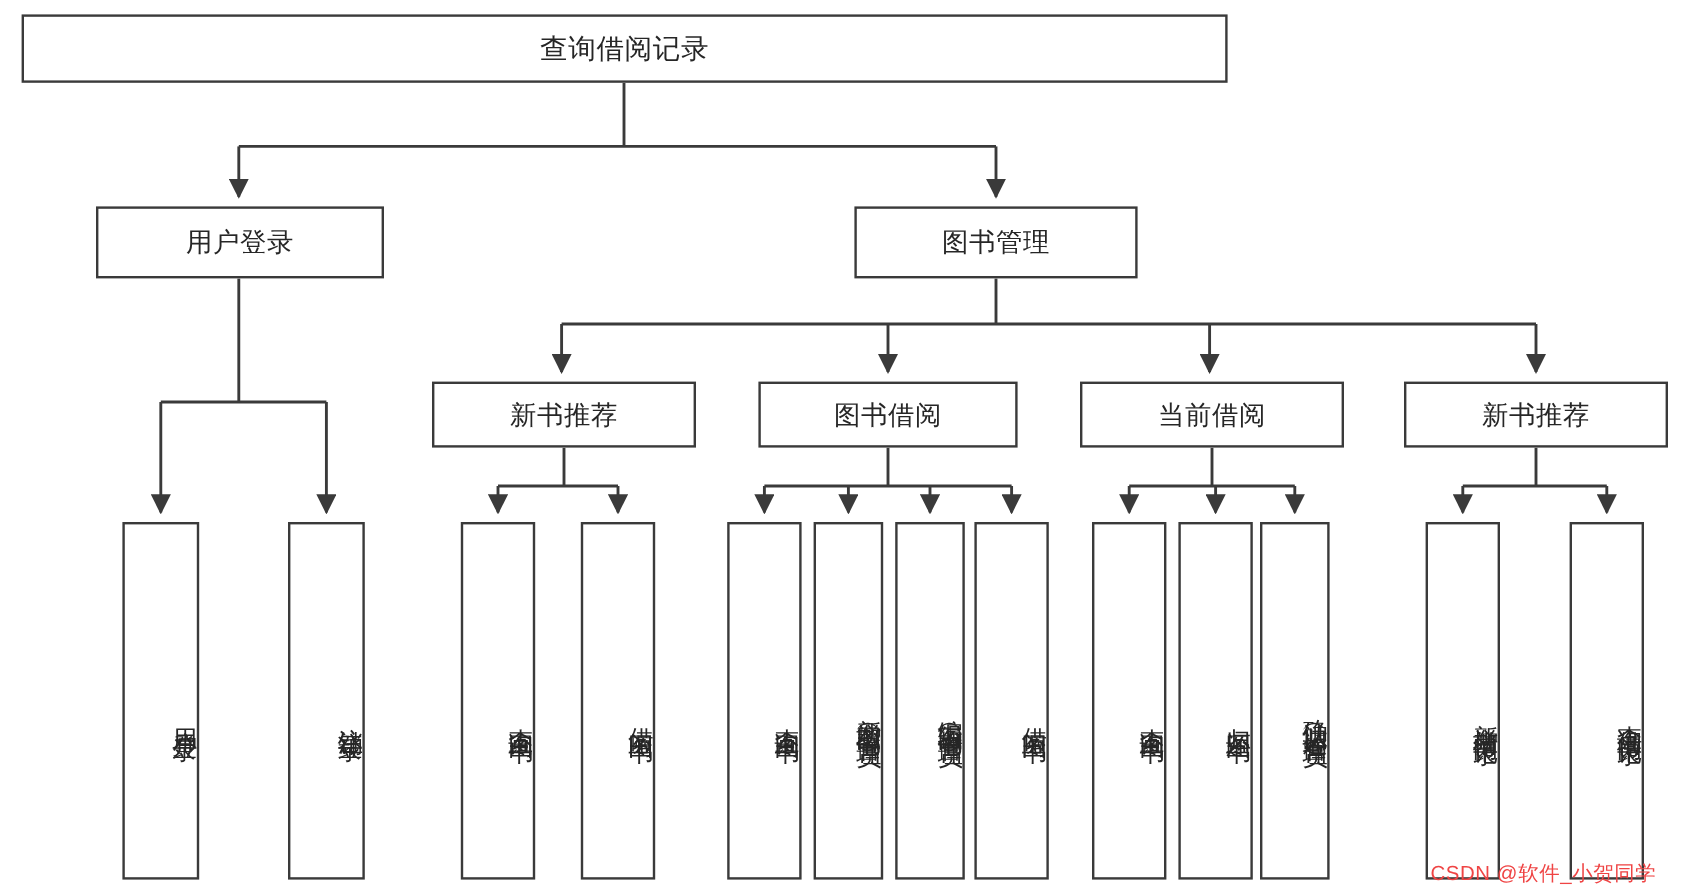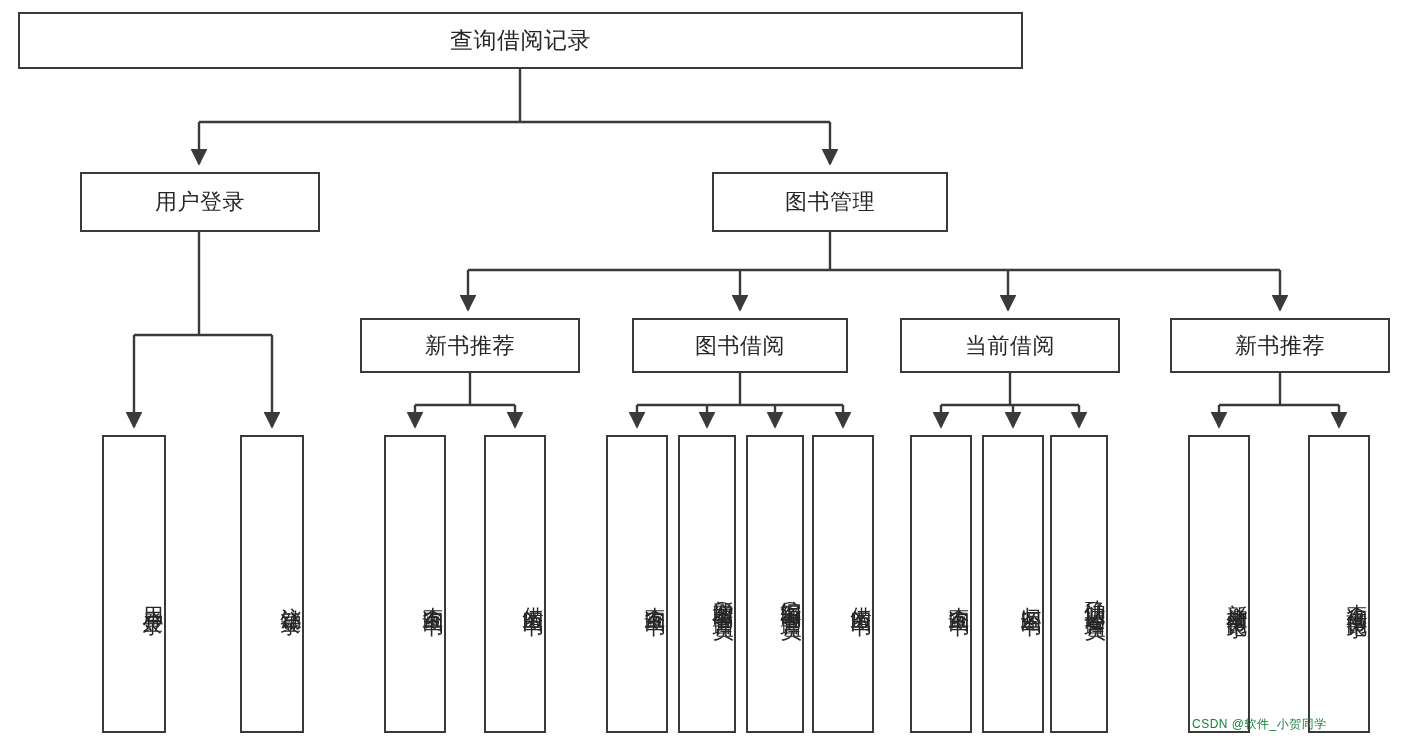--- a/index.html
+++ b/index.html
@@ -49,22 +49,22 @@
     letter-spacing: 3px;
     padding-top: 24px;
     align-items: flex-start;
     justify-content: center;
   }
   .node.root {
     font-size: 23px;
   }
   .watermark {
     position: absolute;
-    color: #15803d;
-    font-size: 12px;
+    color: #ef4444;
+    font-size: 17px;
     white-space: nowrap;
     letter-spacing: 0.5px;
   }
 </style>
 </head>
 <body>
 
 <div id="canvas">
 
   <svg id="edges" viewBox="0 0 1405 747" xmlns="http://www.w3.org/2000/svg">

